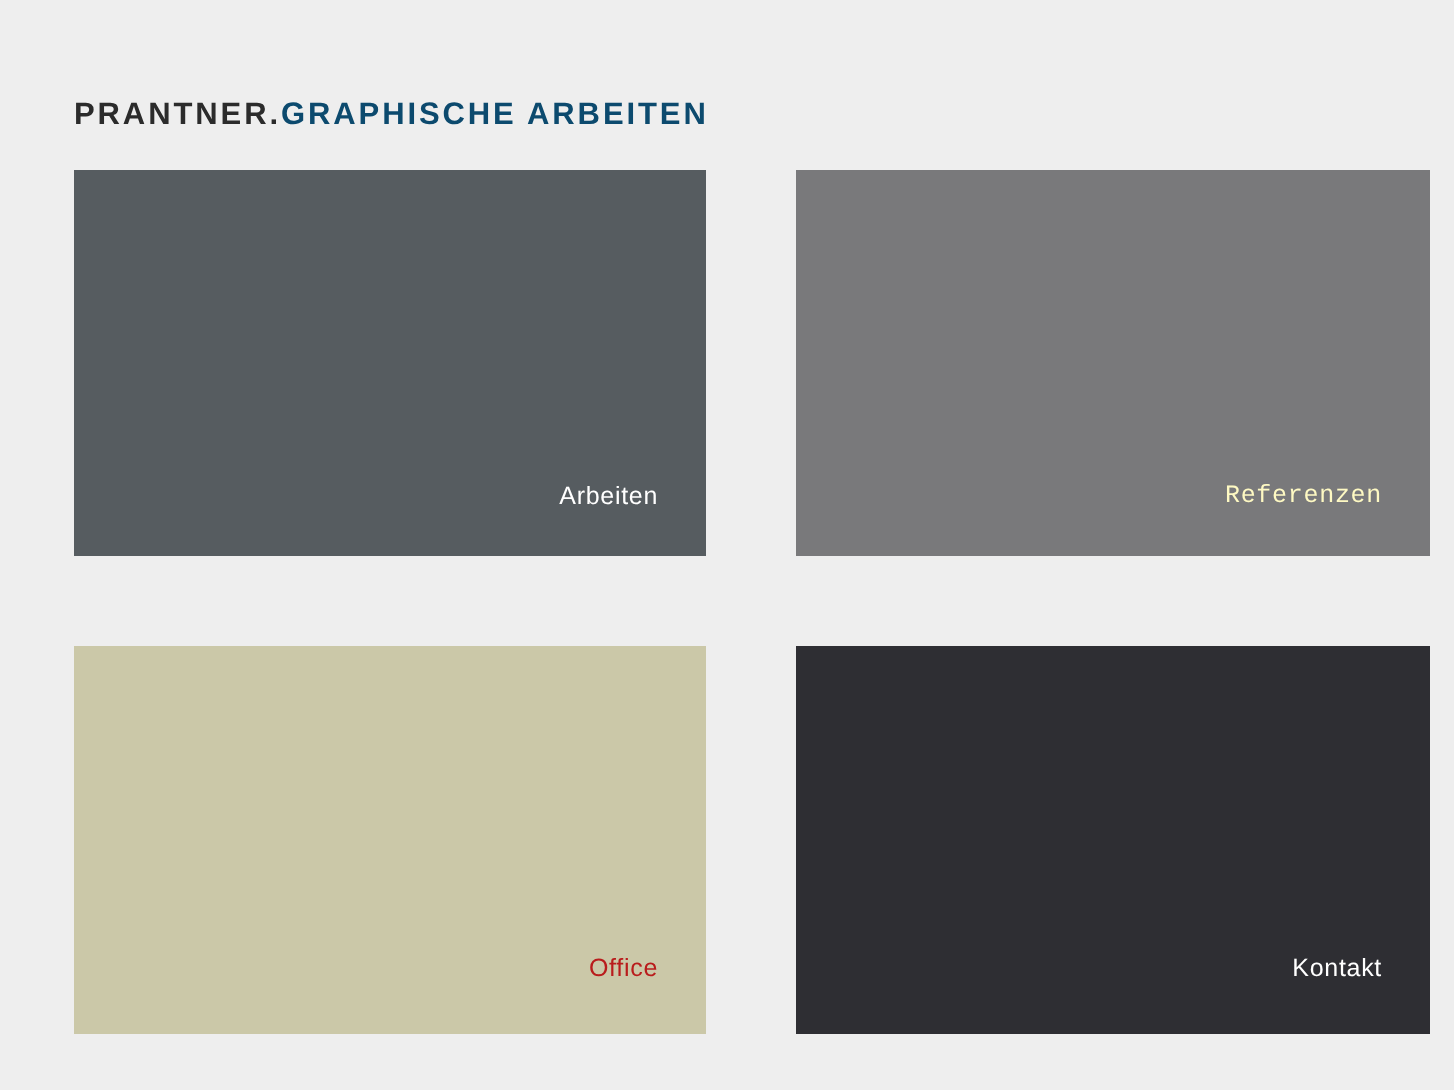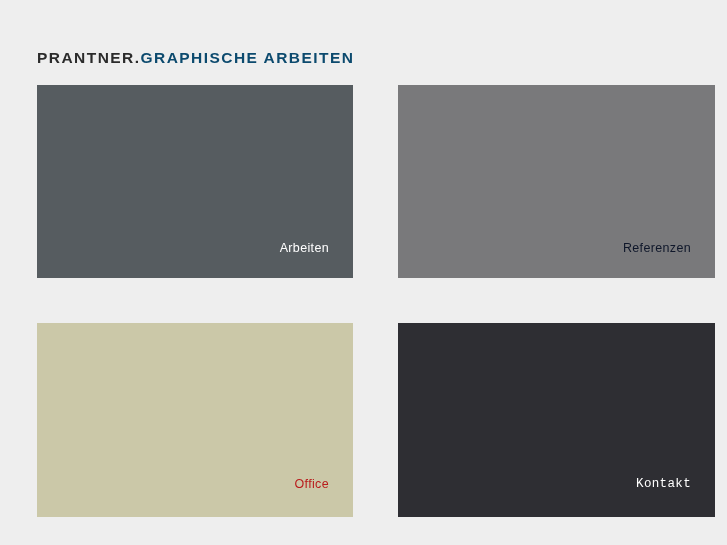--- a/index.html
+++ b/index.html
@@ -94,26 +94,26 @@
     <span class="logo-light" style="color: #0c4a6e;">GRAPHISCHE ARBEITEN</span>
   </div>
 
   <div id="tile-grid">
 
     <a class="tile" href="#" style="background-color: rgb(86, 92, 96);">
       <span class="tile-label" style="color: rgb(255, 255, 255);">Arbeiten</span>
     </a>
 
     <a class="tile" href="#" style="background-color: rgb(121, 121, 123);">
-      <span class="tile-label" style="color: #0f172a;">Referenzen</span>
+      <span class="tile-label" style="color: #fef9c3; font-family: Liberation Mono, monospace;">Referenzen</span>
     </a>
 
     <a class="tile" href="#" style="background-color: rgb(203, 200, 168);">
       <span class="tile-label low" style="color: #b91c1c;">Office</span>
     </a>
 
     <a class="tile" href="#" style="background-color: rgb(46, 46, 51);">
-      <span class="tile-label low" style="color: rgb(255, 255, 255); font-family: Liberation Mono, monospace;">Kontakt</span>
+      <span class="tile-label low" style="color: rgb(255, 255, 255);">Kontakt</span>
     </a>
 
   </div>
 
 </div>
 
 </body></html>

